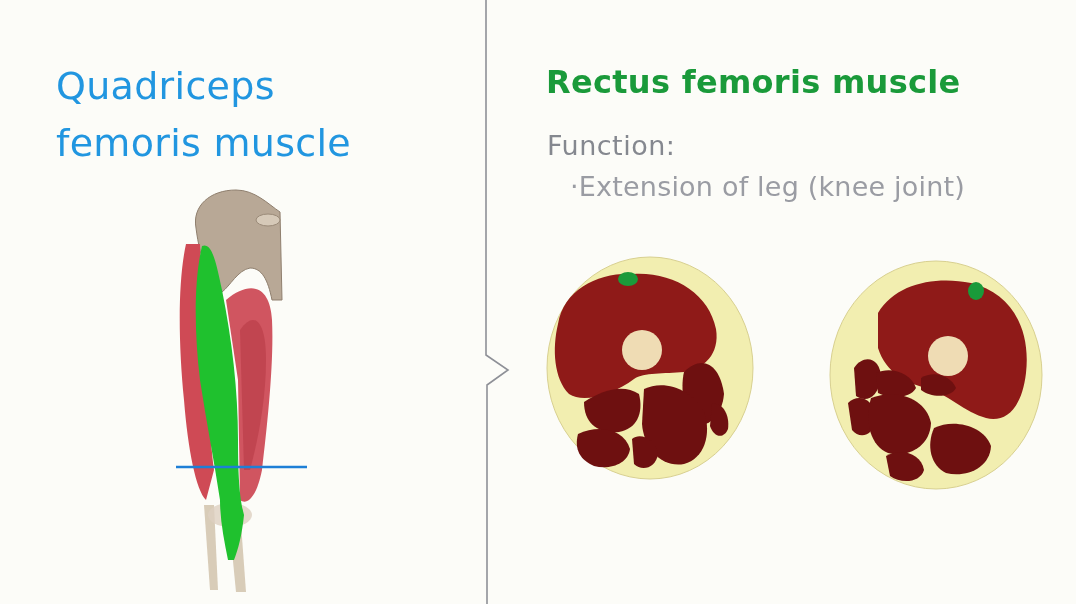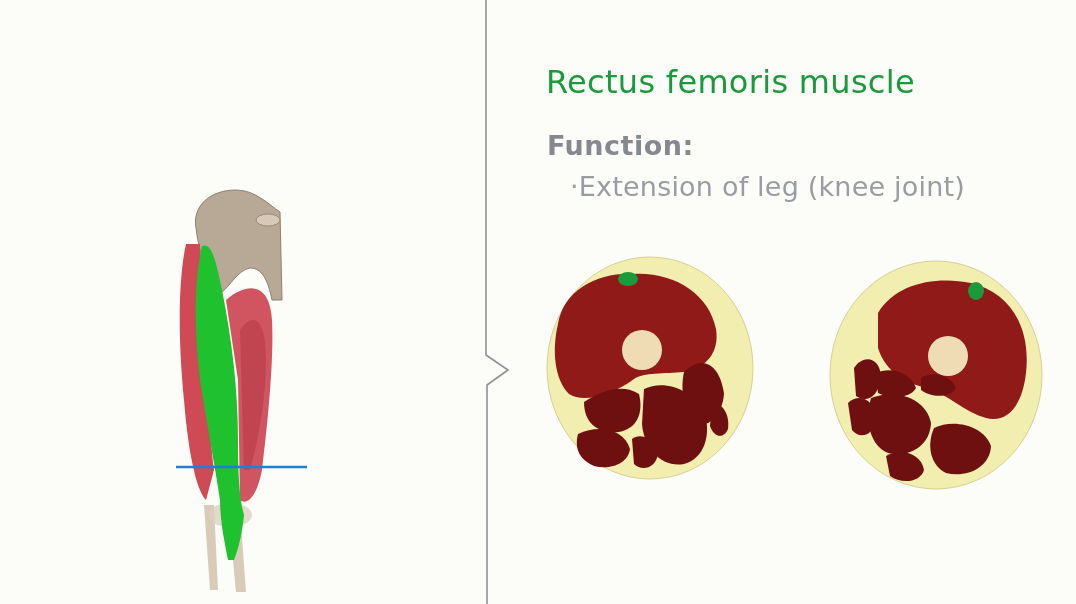--- a/index.html
+++ b/index.html
@@ -10,43 +10,45 @@
     font-family: "DejaVu Sans", sans-serif;
   }
   .left-title {
     position: absolute; left: 56px; top: 58px;
     color: #2196e0; font-size: 38px; line-height: 57px;
     font-weight: normal; letter-spacing: 0.3px; margin: 0;
   }
   .right-title {
     position: absolute; left: 546px; top: 62px;
     color: #1a9a3a; font-size: 32px; line-height: 40px;
-    font-weight: normal; margin: 0; letter-spacing: 0.3px;
+    font-weight: bold; margin: 0; letter-spacing: 0.3px;
   }
   .func-label {
     position: absolute; left: 547px; top: 128px;
-    color: #85888f; font-size: 27px; line-height: 36px; font-weight: bold;
+    color: #85888f; font-size: 27px; line-height: 36px; font-weight: normal;
     letter-spacing: 0.5px;
   }
   .func-item {
     position: absolute; left: 546px; top: 169px;
     color: #9a9ca3; font-size: 27px; line-height: 36px; letter-spacing: 0.2px; margin-left: 24px;
   }
   .divider { position: absolute; left: 0; top: 0; }
   .leg { position: absolute; left: 160px; top: 185px; }
   .section { position: absolute; }
 </style>
 </head>
 <body>
 
 <svg class="divider" width="1076" height="604">
   <polyline points="486,0 486,355 508,370 487,385 487,604" fill="none" stroke="#8e9097" stroke-width="1.6"></polyline>
 </svg>
 
 <div class="left-title">
+  <div>Quadriceps</div>
+  <div>femoris muscle</div>
 </div>
 
 <svg class="leg" width="160" height="410" viewBox="160 185 160 410">
 
   <path d="M196,228 C192,206 210,190 236,190 C255,190 268,204 280,212 L282,300 L272,300 C268,280 262,268 250,268 C238,270 230,286 222,292 C210,284 200,260 196,228 Z" fill="#b8a896" stroke="#8f7f6e" stroke-width="1"></path>
   <ellipse cx="268" cy="220" rx="12" ry="6" fill="#d6c9b8" stroke="#9a8a78"></ellipse>
 
   <path d="M186,244 C178,280 178,340 184,400 C188,450 196,490 206,500 L214,470 C208,420 204,340 200,244 Z" fill="#cf4a55"></path>
 
   <path d="M226,300 C250,280 270,285 272,320 C274,360 268,420 262,470 C256,500 246,505 240,500 L238,380 Z" fill="#d05560"></path>

